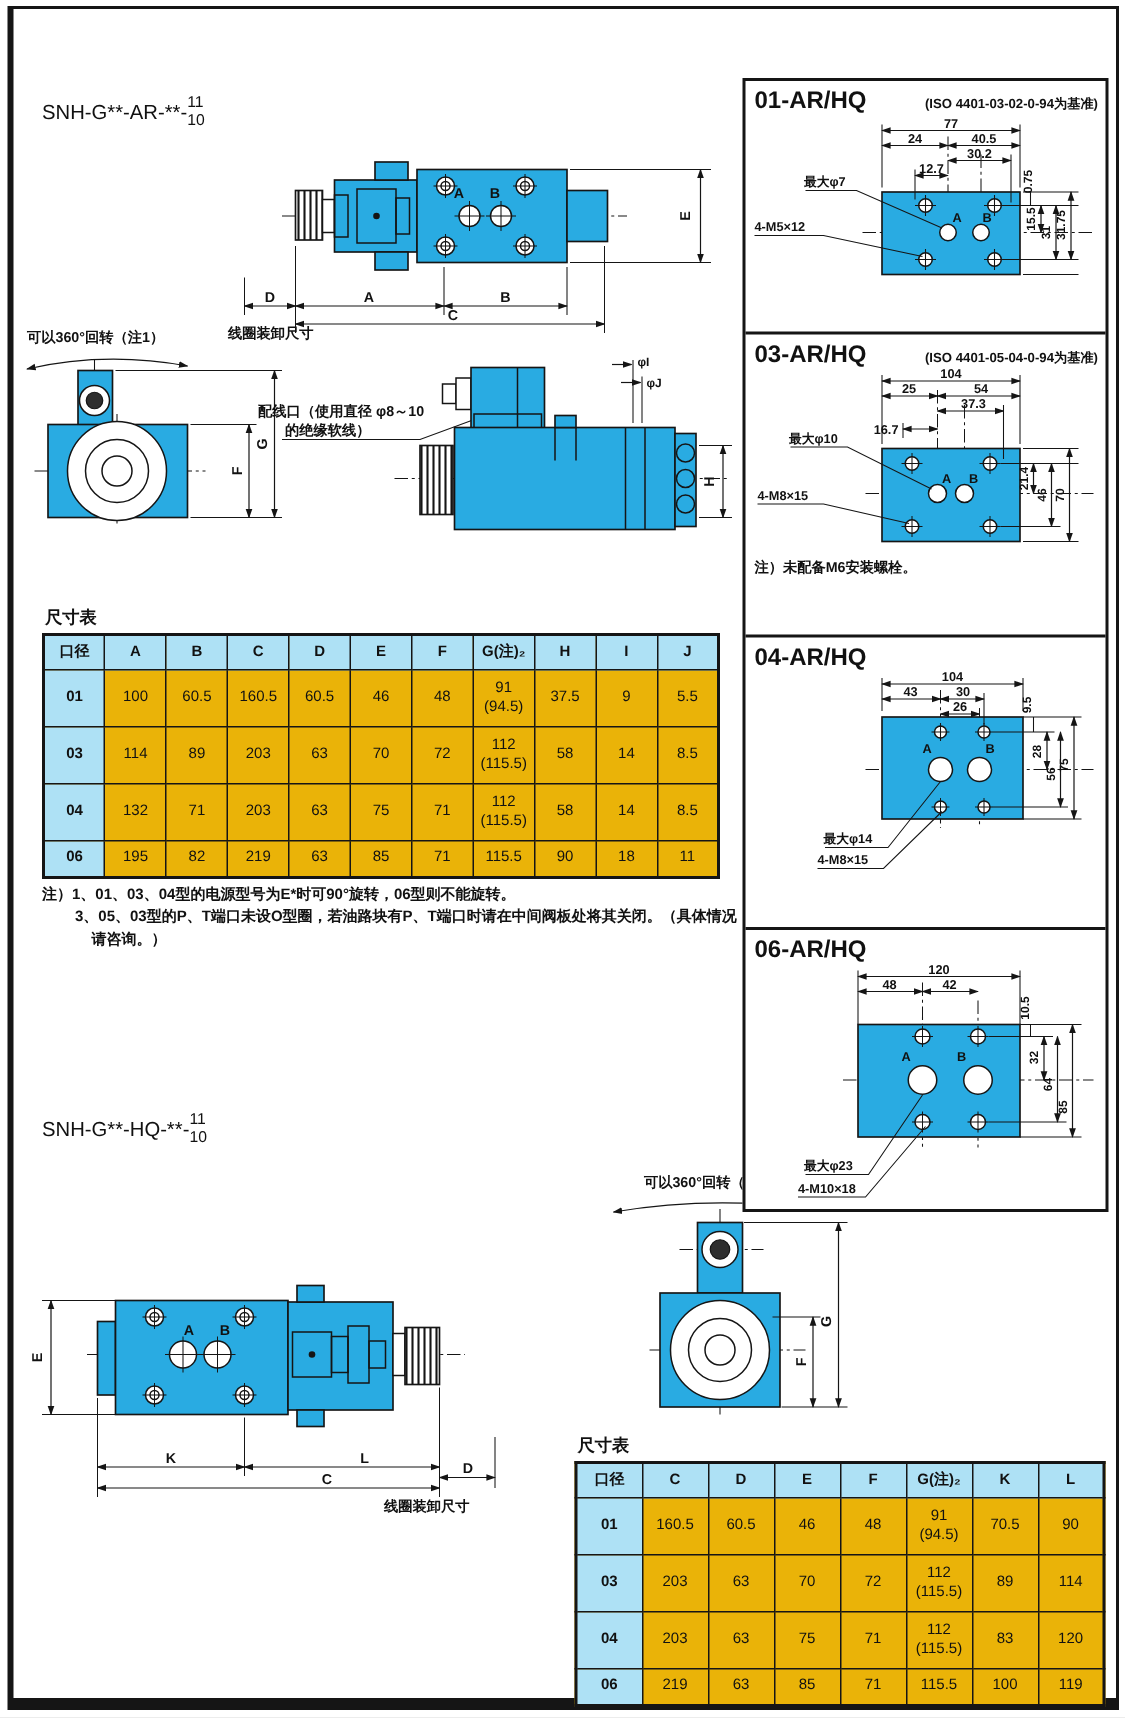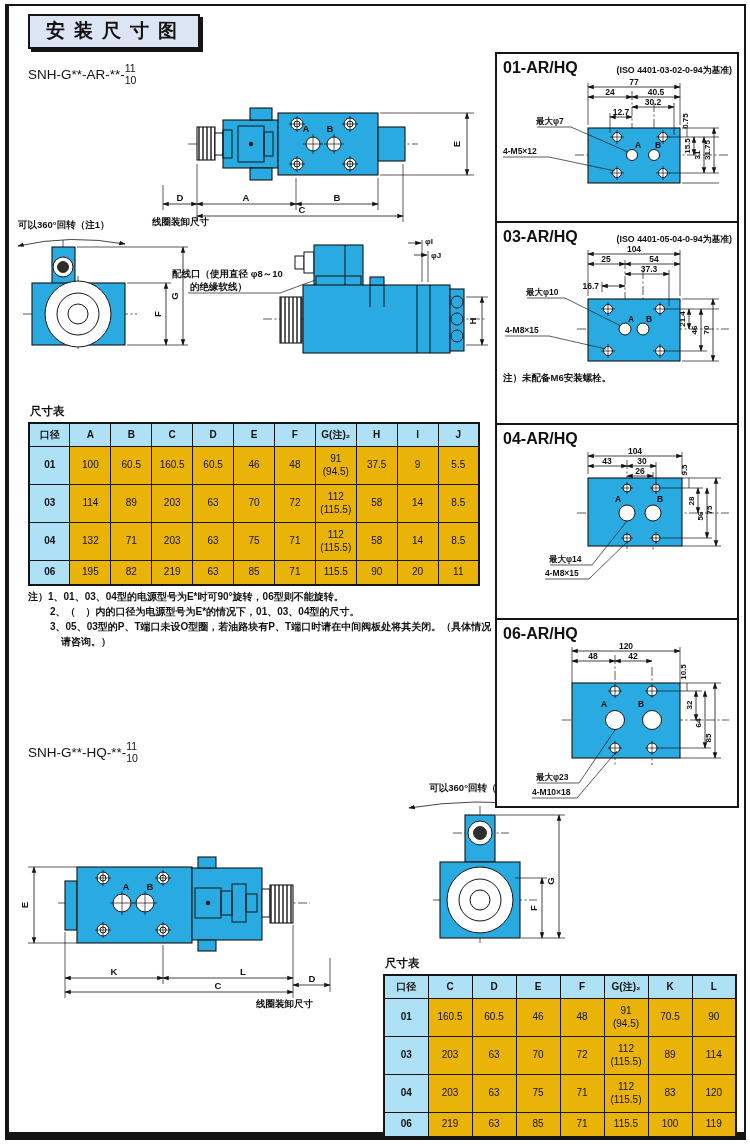--- a/index.html
+++ b/index.html
@@ -68,21 +68,20 @@
       <pattern id="coilhatch" width="4" height="4" patternUnits="userSpaceOnUse">
         <rect width="4" height="4" fill="#fff"></rect>
         <line x1="1" y1="0" x2="1" y2="4" stroke="#151515" stroke-width="1.4"></line>
       </pattern>
       <marker id="ar" viewBox="0 0 10 10" refX="9" refY="5" markerWidth="8" markerHeight="8" orient="auto-start-reverse">
         <path d="M0,1.5 L10,5 L0,8.5 z" fill="#151515"></path>
       </marker>
     </defs>
   </svg>
 
-  <div class="title-box">安装尺寸图</div>
 
   <div class="model model1">
     <span>SNH-G**-AR-**-</span>
     <span class="frac">
       <span>11</span>
       <span>10</span>
     </span>
   </div>
 
   <svg class="abs" style="left:150px;top:92px" width="330" height="142" viewBox="0 0 330 142">
@@ -265,30 +264,29 @@
           <tr>
             <td>06</td>
             <td>195</td>
             <td>82</td>
             <td>219</td>
             <td>63</td>
             <td>85</td>
             <td>71</td>
             <td>115.5</td>
             <td>90</td>
-            <td>20</td>
+            <td>18</td>
             <td>11</td>
           </tr>
         </tbody>
     </table>
   </div>
 
   <div class="notes">
     <div>注）1、01、03、04型的电源型号为E*时可90°旋转，06型则不能旋转。</div>
-    <div class="ind1">2、（　）内的口径为电源型号为E*的情况下，01、03、04型的尺寸。</div>
     <div class="ind1">3、05、03型的P、T端口未设O型圈，若油路块有P、T端口时请在中间阀板处将其关闭。（具体情况</div>
     <div class="ind2">请咨询。）</div>
   </div>
 
   <div class="model model2">
     <span>SNH-G**-HQ-**-</span>
     <span class="frac">
       <span>11</span>
       <span>10</span>
     </span>

